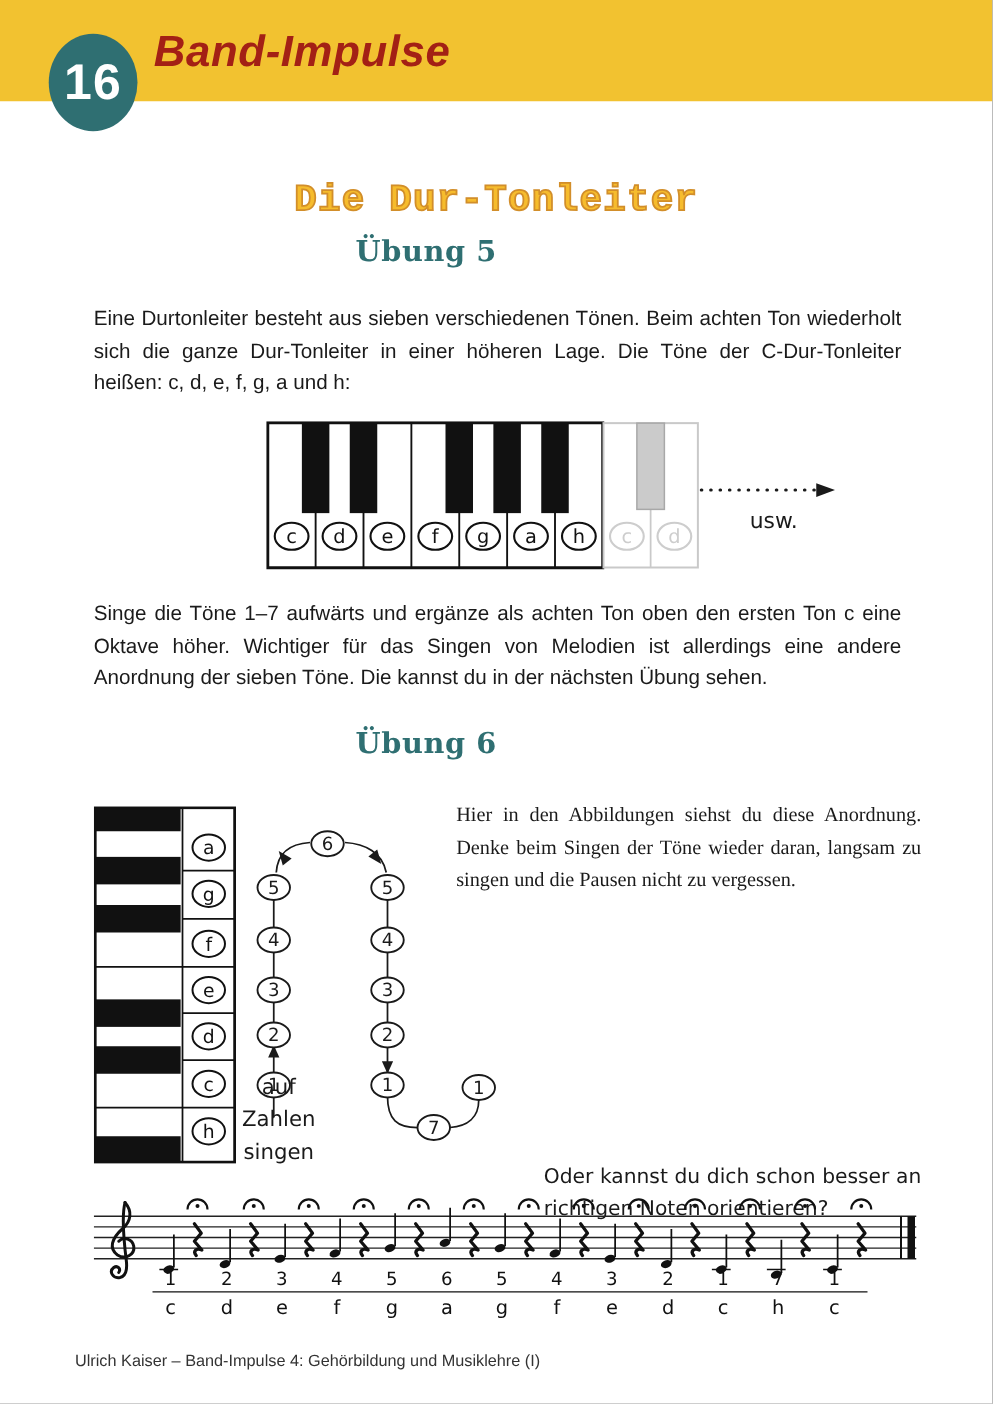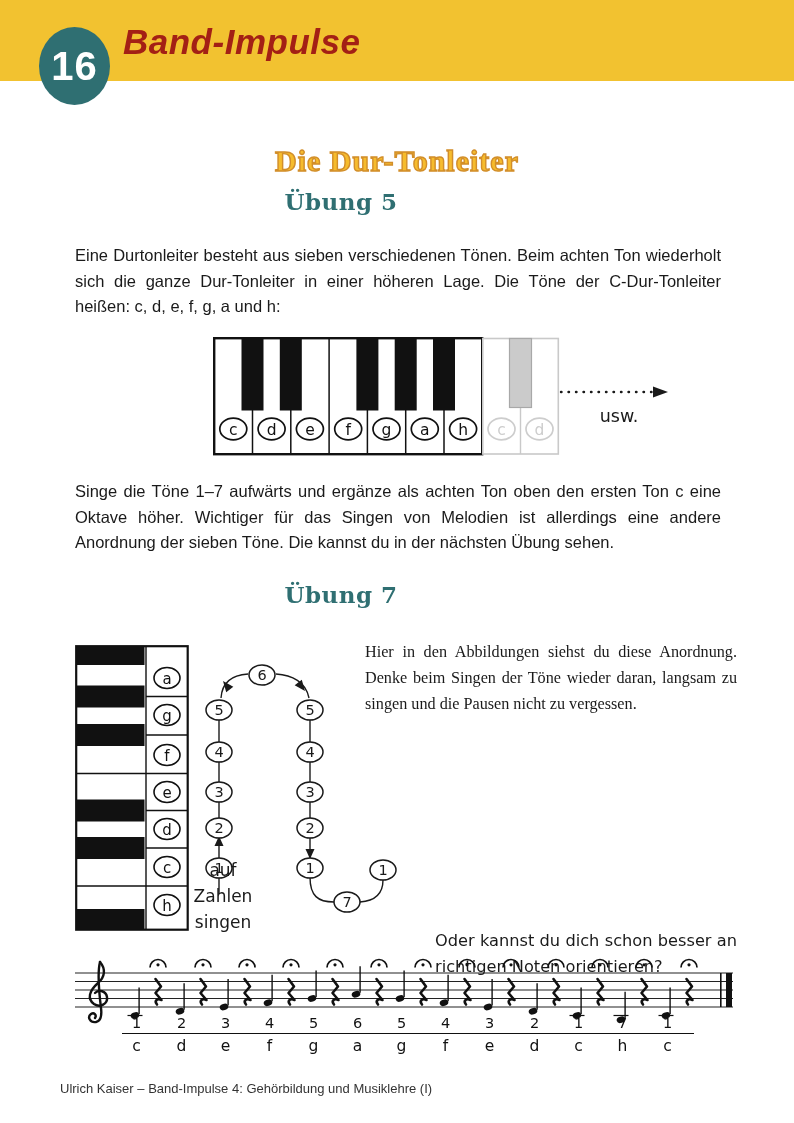--- a/index.html
+++ b/index.html
@@ -7,21 +7,21 @@
         font-family:"Liberation Sans",sans-serif;color:#1a1a1a;}
   
   .band{position:absolute;left:0;top:0;width:794px;height:81px;background:#F2C230;}
   .badge{position:absolute;left:39px;top:27px;width:71px;height:78px;border-radius:50%;
          background:#2F6F72;display:flex;align-items:center;justify-content:center;}
   .badge span{color:#ffffff;font-size:40px;font-weight:bold;letter-spacing:1px;}
   .brand{position:absolute;left:123px;top:22px;font-size:35px;font-weight:bold;font-style:italic;
          color:#A32015;letter-spacing:0.5px;}
   
   .main-title{position:absolute;left:0;top:144px;width:794px;text-align:center;
-      font-family:Liberation Serif, serif;font-weight:bold;font-size:30px;color:#F6BC2D;
+      font-family:Liberation Mono, monospace;font-weight:bold;font-size:30px;color:#F6BC2D;
       -webkit-text-stroke:1.4px #D28E2A;letter-spacing:1px;}
   .uebung{position:absolute;width:682px;text-align:center;font-family:"DejaVu Serif",serif;
       font-weight:bold;font-size:23px;color:#2F6F72;letter-spacing:0.5px;}
   .u5{top:188px;} .u6{top:581px;}
   
   .para{position:absolute;left:75px;width:646px;text-align:justify;
         font-size:16.5px;line-height:25.5px;}
   .p1{top:243px;} .p2{top:479px;}
   .para6{position:absolute;left:365px;top:640px;width:372px;text-align:justify;
         font-family:Liberation Serif, serif;font-size:16.2px;line-height:25.8px;}
@@ -107,21 +107,21 @@
   <div class="usw-wrap">
     <svg width="120" height="46" viewBox="0 0 120 46">
       <line x1="3" y1="10" x2="96" y2="10" stroke="#1a1a1a" stroke-width="2.4" stroke-dasharray="0.5 7" stroke-linecap="round"></line>
       <polygon points="95,4.5 110,10 95,15.5" fill="#1a1a1a"></polygon>
       <text x="61" y="40" font-size="17.5" fill="#1a1a1a" text-anchor="middle">usw.</text>
     </svg>
   </div>
 
   <div class="para p2">Singe die Töne 1–7 aufwärts und ergänze als achten Ton oben den ersten Ton c eine Oktave höher. Wichtiger für das Singen von Melodien ist allerdings eine andere Anordnung der sieben Töne. Die kannst du in der nächsten Übung sehen.</div>
 
-  <div class="uebung u6">Übung 7</div>
+  <div class="uebung u6">Übung 6</div>
 
   <svg class="abs" style="left:75px;top:645px;" width="114" height="286" viewBox="0 0 114 286">
     <rect x="1.2" y="1.2" width="111.5" height="283.5" fill="#fff" stroke="#111" stroke-width="2.2"></rect>
     <g stroke="#111" stroke-width="1.4">
       <line x1="71" y1="1" x2="71" y2="285"></line>
       <line x1="1" y1="128.5" x2="113" y2="128.5"></line>
       <line x1="1" y1="241" x2="113" y2="241"></line>
       <line x1="71" y1="51.5" x2="113" y2="51.5"></line>
       <line x1="71" y1="90" x2="113" y2="90"></line>
       <line x1="71" y1="165.5" x2="113" y2="165.5"></line>

